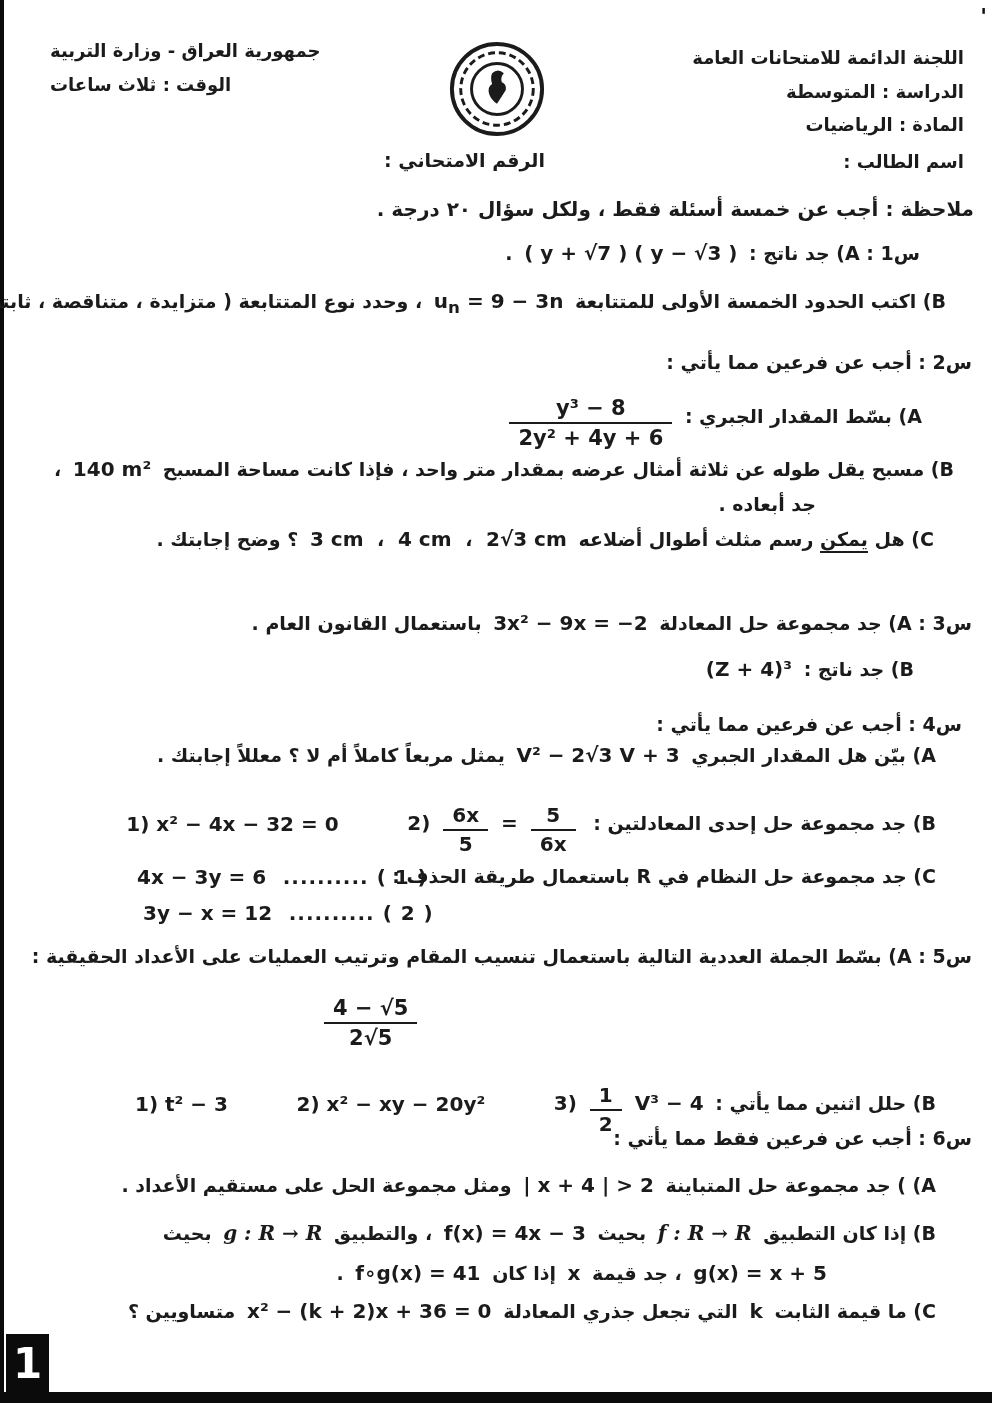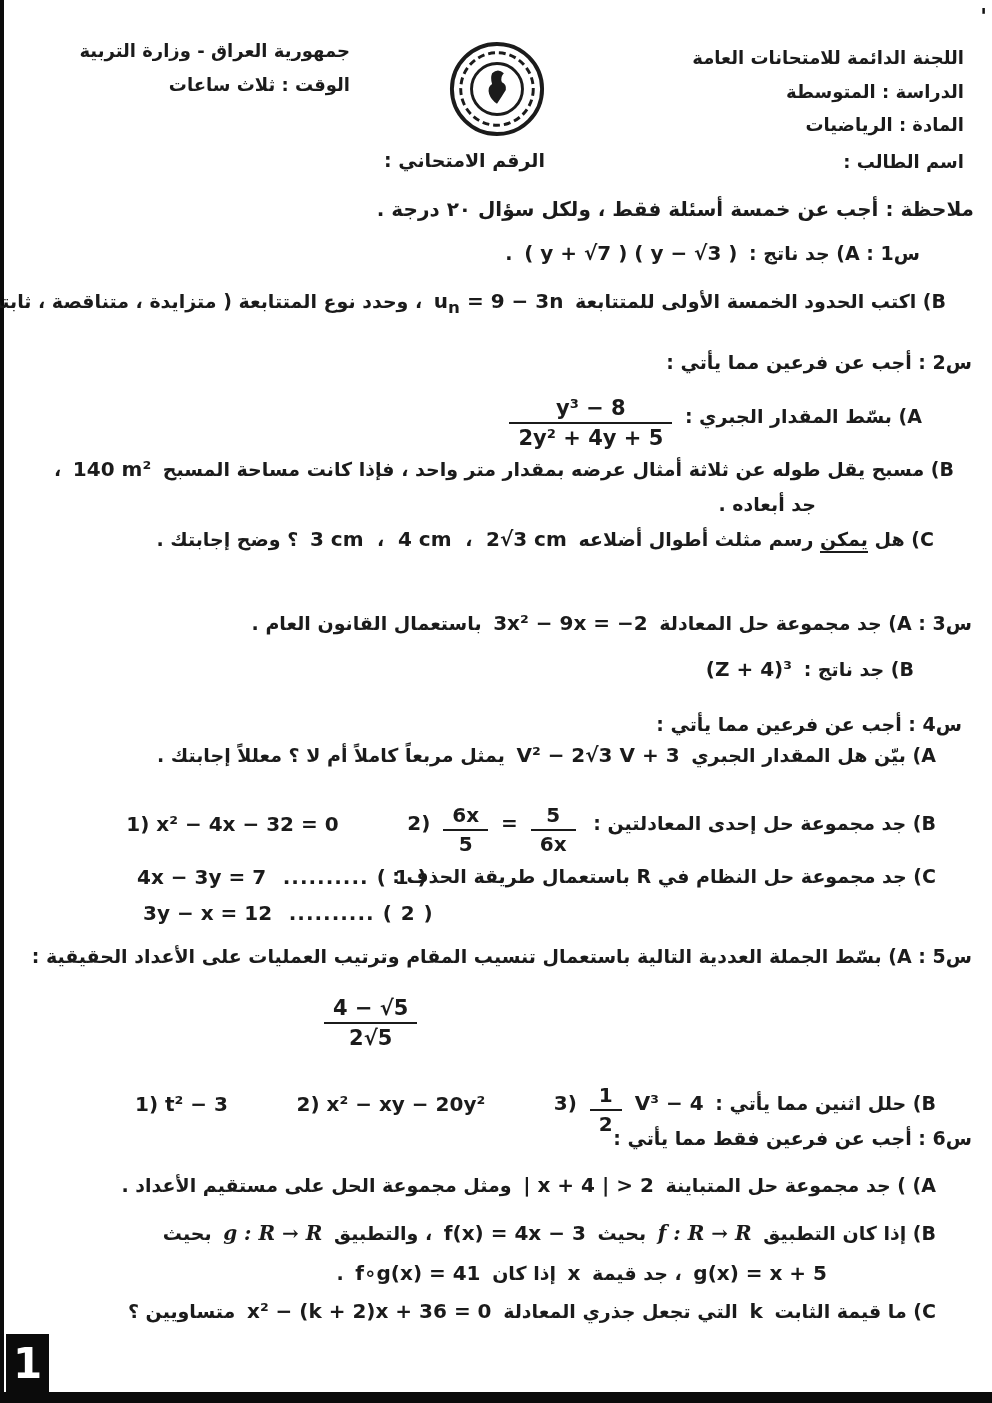--- a/index.html
+++ b/index.html
@@ -21,21 +21,21 @@
   .frac{display:inline-block; direction:ltr; unicode-bidi:isolate; text-align:center;
         vertical-align:middle; line-height:1.15; font-size:21px; margin:0 6px;}
   .frac .num{display:block; border-bottom:2.5px solid #1b1b1b; padding:0 9px 2px;margin-top:12px;}
   .frac .den{display:block; padding:2px 9px 0;}
   .frac.small{font-size:20px;}
   .vmid{vertical-align:middle;}
   .underline{border-bottom:2.5px solid #1b1b1b; padding-bottom:1px;}
   .item{margin-left:52px;}
   .func{font-family:"DejaVu Serif", serif; font-style:italic;}
   .hdr{font-size:18px;}
-  .hdr-left{position:absolute; left:50px; top:34px; width:300px; text-align:right;
+  .hdr-left{position:absolute; left:50px; top:34px; width:300px; text-align:left;
             direction:rtl; font-weight:bold; font-size:18px; line-height:34px;}
   .note{font-size:20px;}
   .seal{position:absolute; left:448px; top:40px; width:98px; height:98px;}
   .page-num{
     position:absolute; left:6px; top:1334px; width:43px; height:58px; background:#0b0b0b;
     color:#ffffff; display:flex; align-items:center; justify-content:center;
     font-size:42px; font-weight:bold;
   }
   .dots{letter-spacing:1px;}
 </style>
@@ -78,21 +78,21 @@
     <span>B) اكتب الحدود الخمسة الأولى للمتتابعة</span>
     <span class="math" dir="ltr"><span>u</span><sub>n</sub> <span>= 9 − 3n</span></span>
     <span>، وحدد نوع المتتابعة ( متزايدة ، متناقصة ، ثابتة ) .</span>
   </div>
 
   <div class="line" style="top:350px; right:20px">س2 : أجب عن فرعين مما يأتي :</div>
   <div class="line" style="top:384px; right:70px">
     <span class="vmid">A) بسّط المقدار الجبري :</span>
     <span class="frac">
       <span class="num">y³ − 8</span>
-      <span class="den">2y² + 4y + 5</span>
+      <span class="den">2y² + 4y + 6</span>
     </span>
   </div>
   <div class="line" style="top:456px; right:38px">
     <span>B) مسبح يقل طوله عن ثلاثة أمثال عرضه بمقدار متر واحد ، فإذا كانت مساحة المسبح</span>
     <span class="math" dir="ltr">140 m²</span>
     <span>،</span>
   </div>
   <div class="line" style="top:492px; right:176px">جد أبعاده .</div>
   <div class="line" style="top:526px; right:58px">
     <span>C) هل</span>
@@ -127,21 +127,21 @@
     <span class="math vmid item" dir="ltr">
       <span>2)</span>
       <span class="frac small"><span class="num">6x</span><span class="den">5</span></span>
       <span>=</span>
       <span class="frac small"><span class="num">5</span><span class="den">6x</span></span>
     </span>
     <span class="math vmid item" dir="ltr">1) x² − 4x − 32 = 0</span>
   </div>
   <div class="line" style="top:864px; right:56px">C) جد مجموعة حل النظام في R باستعمال طريقة الحذف :</div>
   <div class="line ltr-line" style="top:864px; left:132px" dir="ltr">
-    <span class="math">4x − 3y = 7</span>
+    <span class="math">4x − 3y = 6</span>
     <span class="math dots">.......... ( 1 )</span>
   </div>
   <div class="line ltr-line" style="top:900px; left:138px" dir="ltr">
     <span class="math">3y − x = 12</span>
     <span class="math dots">.......... ( 2 )</span>
   </div>
 
   <div class="line" style="top:944px; right:20px">س5 : A) بسّط الجملة العددية التالية باستعمال تنسيب المقام وترتيب العمليات على الأعداد الحقيقية :</div>
   <div class="line ltr-line" style="top:984px; left:318px" dir="ltr">
     <span class="frac">

